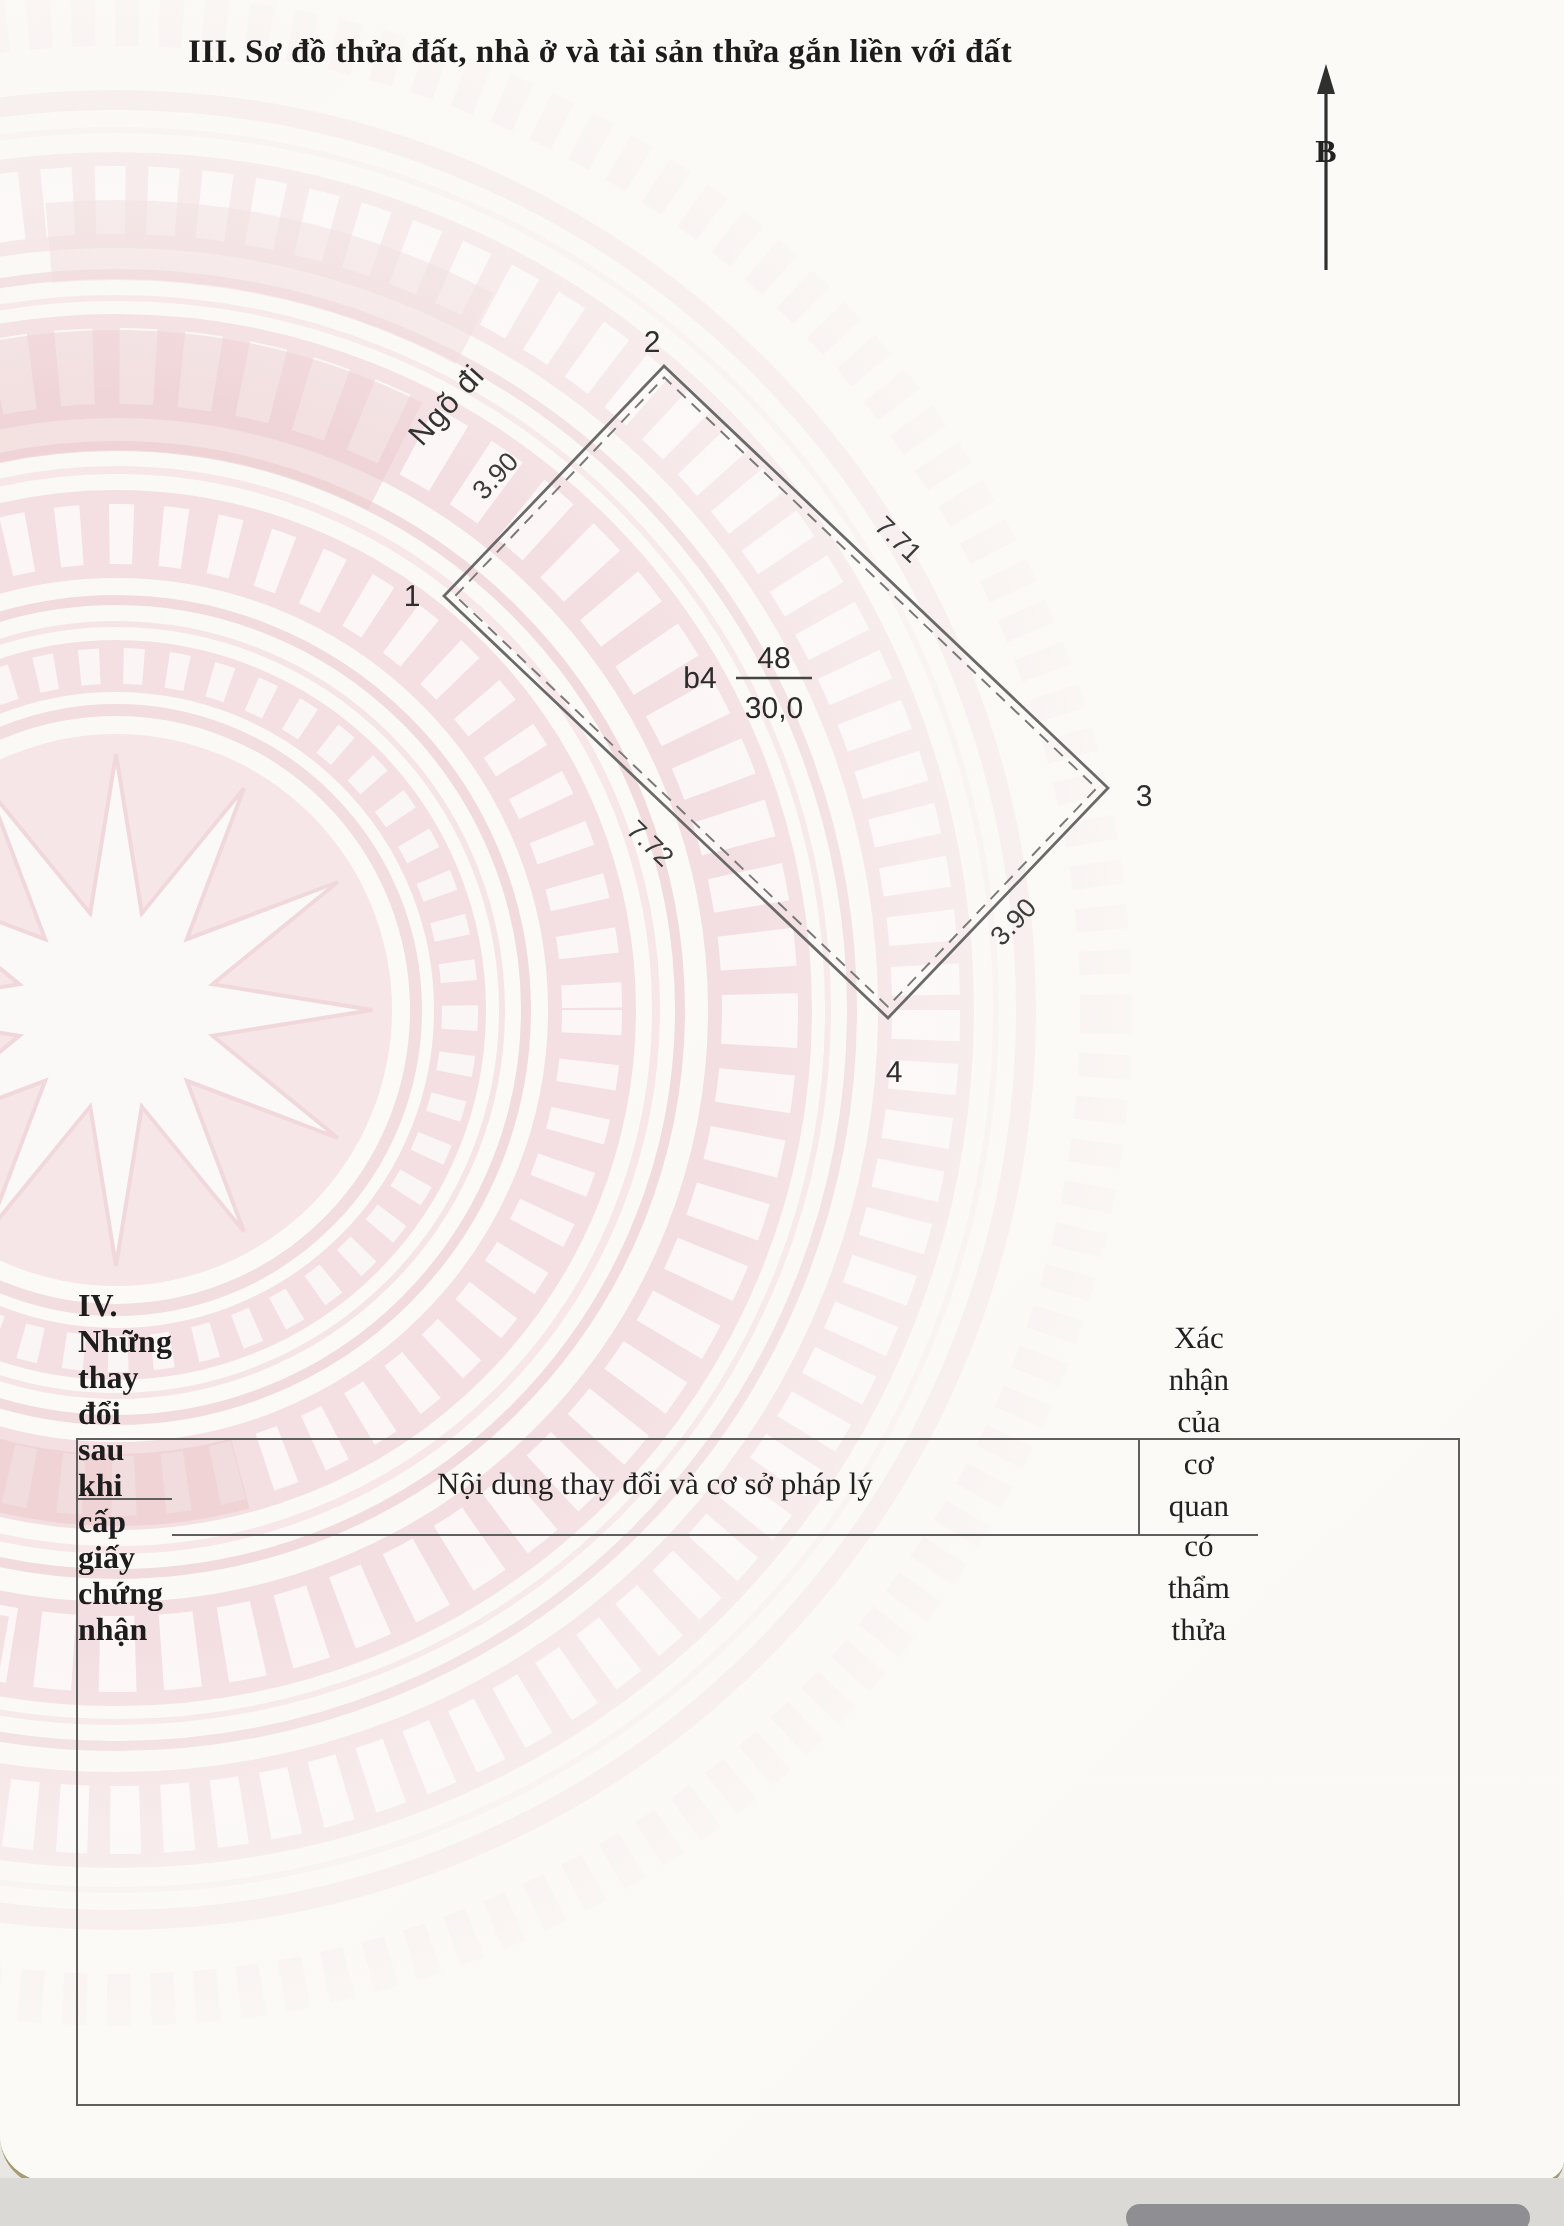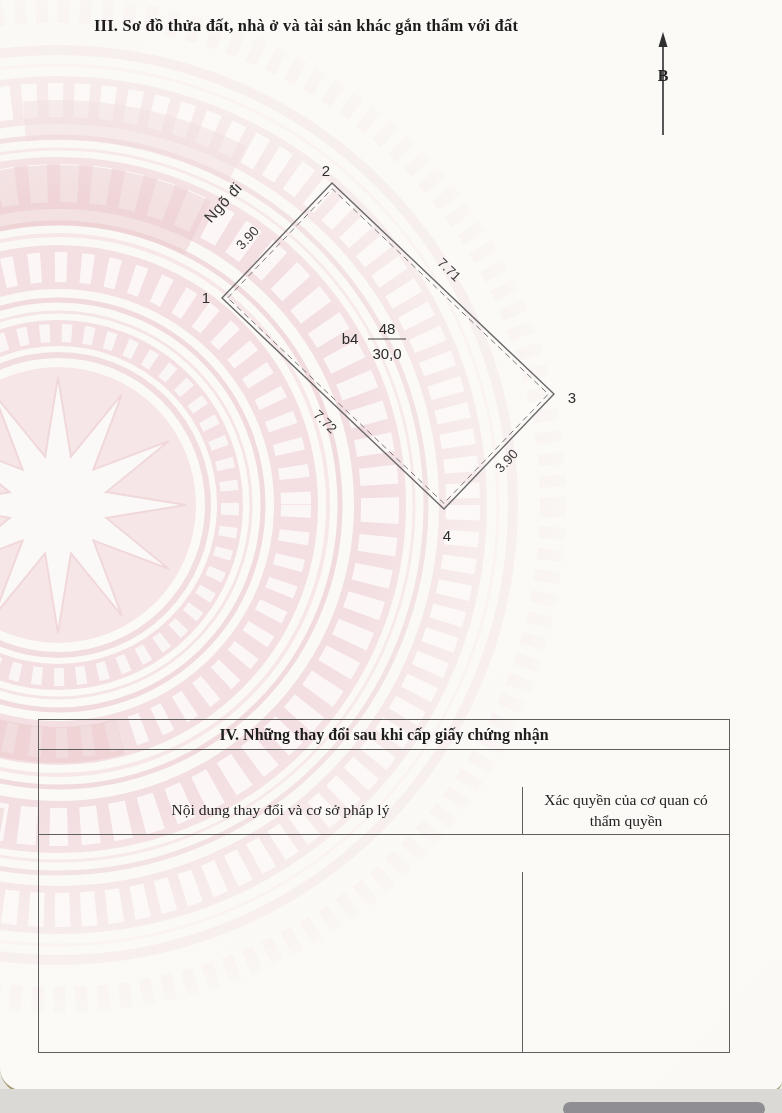--- a/index.html
+++ b/index.html
@@ -34,21 +34,21 @@
   .corner-text{font-family:"Liberation Sans",sans-serif;font-size:15px;fill:#2e2e2e;}
   .road-text{font-family:"Liberation Sans",sans-serif;font-size:15.5px;fill:#333;letter-spacing:.5px;}
   .parcel-text{font-family:"Liberation Sans",sans-serif;font-size:15px;fill:#2b2b2b;}
   .frac-line{stroke:#444;stroke-width:1.2;}
   .north-line{stroke:#2f2f2f;stroke-width:1.6;}
   .north-head{fill:#2f2f2f;}
   .north-b{font-family:"Liberation Serif",serif;font-weight:bold;font-size:16px;fill:#222;}
   .sec4{
     position:absolute;left:38px;top:719px;width:692px;height:334px;
     border:1px solid #5f5f5f;box-sizing:border-box;
-    display:flex;flex-direction:column;background:transparent;gap:37px;
+    display:flex;background:transparent;
   }
   .sec4-title{
     height:30px;border-bottom:1px solid #5f5f5f;box-sizing:border-box;
     display:flex;align-items:center;justify-content:center;
     font-weight:bold;font-size:16px;color:#1d1d1d;
   }
   .sec4-head{display:flex;height:48px;border-bottom:1px solid #5f5f5f;box-sizing:border-box;}
   .sec4-body{display:flex;flex:1;}
   .cell-left{width:484px;border-right:1px solid #5f5f5f;box-sizing:border-box;
     display:flex;align-items:center;justify-content:center;}
@@ -105,21 +105,21 @@
             </g>
           <g transform="rotate(100)">
               <circle r="330" fill="none" stroke="#eccacd" stroke-width="44" stroke-dasharray="200 1900"></circle>
             </g>
         </g>
         <polygon points="0,-128 12.9,-48.3 64,-110.9 35.4,-35.4 110.9,-64 48.3,-12.9 128,0 48.3,12.9 110.9,64 35.4,35.4 64,110.9 12.9,48.3 0,128 -12.9,48.3 -64,110.9 -35.4,35.4 -110.9,64 -48.3,12.9 -128,0 -48.3,-12.9 -110.9,-64 -35.4,-35.4 -64,-110.9 -12.9,-48.3" fill="#fcf9f8" stroke="#f0d5d8" stroke-width="2"></polygon>
       </g>
     </svg>
     <div class="wm-fade"></div>
 
-    <div class="doc-title">III. Sơ đồ thửa đất, nhà ở và tài sản khác gắn thẩm với đất</div>
+    <div class="doc-title">III. Sơ đồ thửa đất, nhà ở và tài sản thửa gắn liền với đất</div>
 
     <svg class="diagram-svg" width="782" height="700" viewBox="0 0 782 700">
 
       <g>
         <line class="north-line" x1="663" y1="135" x2="663" y2="45"></line>
         <polygon class="north-head" points="663,32 658.5,47 667.5,47"></polygon>
         <text class="north-b" x="663" y="81" text-anchor="middle">B</text>
       </g>
 
       <polygon class="plot-outline" points="222,298 332,183 554,394 444,509"></polygon>
@@ -142,21 +142,21 @@
         <text class="parcel-text" x="387" y="334" text-anchor="middle">48</text>
         <line class="frac-line" x1="368" y1="339" x2="406" y2="339"></line>
         <text class="parcel-text" x="387" y="359" text-anchor="middle">30,0</text>
       </g>
     </svg>
 
     <div class="sec4">
       <div class="sec4-title">IV. Những thay đổi sau khi cấp giấy chứng nhận</div>
       <div class="sec4-head">
         <div class="cell-left">Nội dung thay đổi và cơ sở pháp lý</div>
-        <div class="cell-right">Xác quyền của cơ quan có thẩm quyền</div>
+        <div class="cell-right">Xác nhận của cơ quan có thẩm thửa</div>
       </div>
       <div class="sec4-body">
         <div class="cell-left"></div>
         <div class="cell-right"></div>
       </div>
     </div>
 
   </div>
 
   <div class="bottom-band"></div>

